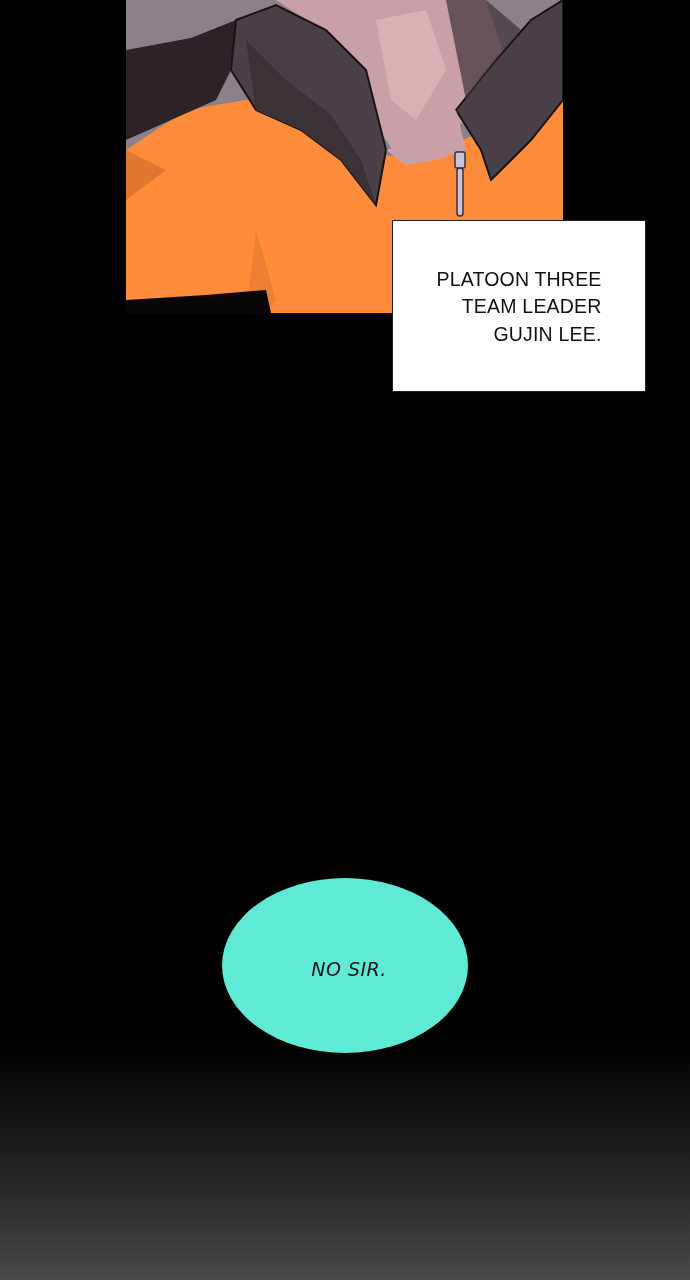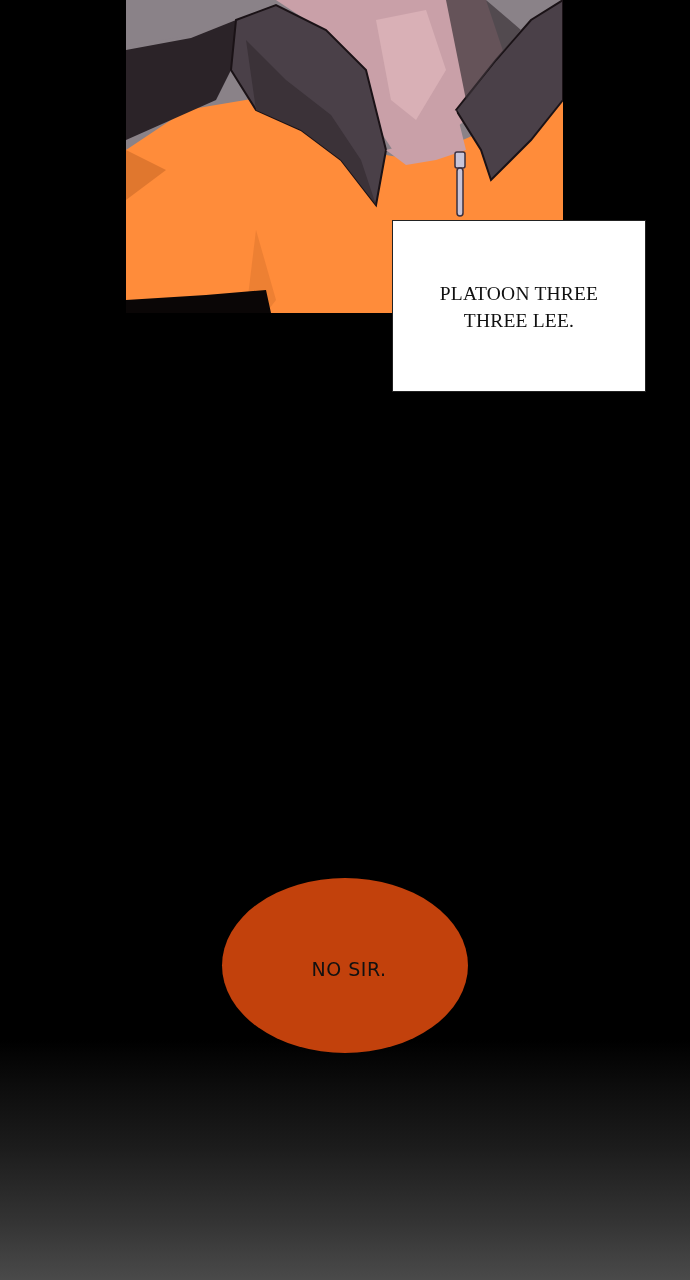--- a/index.html
+++ b/index.html
@@ -16,29 +16,29 @@
       position: absolute; left: 126px; top: 0; width: 437px; height: 313px;
       overflow: hidden; background: #ff8c3a;
     }
     .panel svg { display: block; }
     .caption-box {
       position: absolute; left: 392px; top: 220px; width: 254px; height: 172px;
       background: #fff; box-sizing: border-box; border: 1px solid #222;
       display: flex; align-items: center; justify-content: center;
     }
     .caption-text {
-      text-align: center; color: #111; font-size: 19.5px; line-height: 27.5px;
-      letter-spacing: 0.2px; font-family: Liberation Serif, serif;
+      text-align: right; color: #111; font-size: 19.5px; line-height: 27.5px;
+      letter-spacing: 0.2px; font-family: Liberation Sans, sans-serif;
       padding-top: 2px;
     }
     .caption-text div { white-space: nowrap; }
     .speech-bubble {
       position: absolute; left: 222px; top: 878px; width: 246px; height: 175px;
-      background: #c2410c; border-radius: 50%;
-      display: flex; align-items: center; justify-content: center;
+      background: #5eead4; border-radius: 50%;
+      display: flex; align-items: center; justify-content: center; font-style: italic;
     }
     .speech-text {
       color: #111; font-size: 19px; letter-spacing: 0.5px;
       font-family: "DejaVu Sans", sans-serif; font-weight: normal;
       transform: translate(4px, 3px);
     }
   </style>
 </head>
 <body>
 
@@ -72,19 +72,20 @@
     <rect x="329" y="152" width="10" height="16" rx="2" fill="#c8c4d8" stroke="#3a3040" stroke-width="1.5"></rect>
     <rect x="331" y="168" width="6" height="48" rx="3" fill="#c8c4d8" stroke="#3a3040" stroke-width="1.5"></rect>
 
     <path d="M0 300 L80 295 L140 290 L145 313 L0 313 Z" fill="#0a0606"></path>
   </svg>
 </div>
 
 <div class="caption-box">
   <div class="caption-text">
     <div>PLATOON THREE</div>
-    <div>THREE LEE.</div>
+    <div>TEAM LEADER</div>
+    <div>GUJIN LEE.</div>
   </div>
 </div>
 
 <div class="speech-bubble">
   <span class="speech-text">NO SIR.</span>
 </div>
 
 </body></html>

